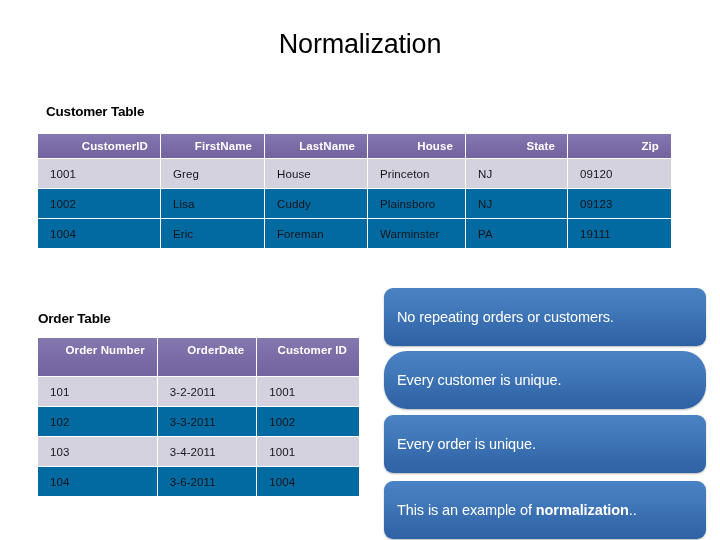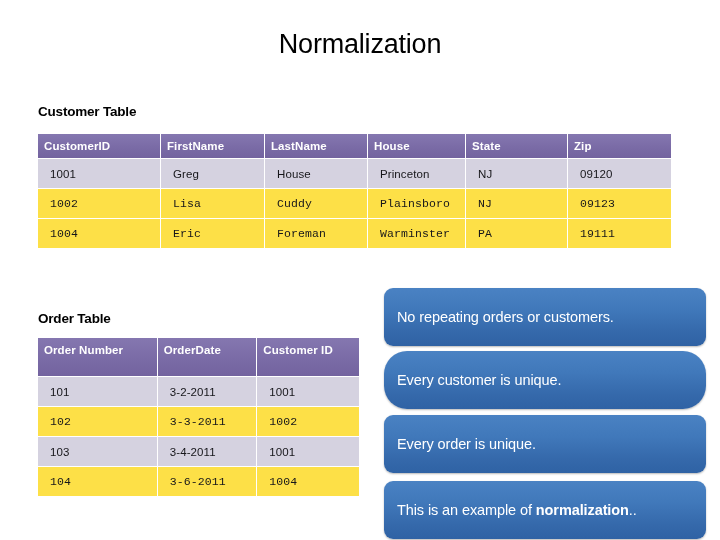--- a/index.html
+++ b/index.html
@@ -33,52 +33,52 @@
   }
 
   
   .section-label {
     position: absolute;
     font-size: 13.5px;
     font-weight: bold;
     color: #000000;
     letter-spacing: -0.2px;
   }
-  #customer-table-label { left: 38px; top: 104px; }
+  #customer-table-label { left: 46px; top: 104px; }
   #order-table-label    { left: 38px; top: 311px; }
 
   
   .data-table {
     position: absolute;
     border-collapse: separate;
     border-spacing: 1px;
     table-layout: fixed;
   }
   .data-table th {
     background: linear-gradient(to bottom, #8577b0 0%, #7a6ba6 55%, #73639f 100%);
     color: #ffffff;
     font-size: 11.5px;
     font-weight: bold;
-    text-align: left;
-    padding: 5px 6px;
+    text-align: right;
+    padding: 5px 12px;
     vertical-align: top;
     letter-spacing: 0.1px;
     line-height: 14px;
     margin-top: 32px;
   }
   .data-table td {
     font-size: 11.5px;
     color: #16161a;
     text-align: left;
     padding: 7px 12px;
     vertical-align: middle;
     letter-spacing: 0.1px;
   }
   .data-table tbody tr.row-odd td  { background: #d5d2e0; }
-  .data-table tbody tr.row-even td { background: #fde047; font-family: Liberation Mono, monospace; }
+  .data-table tbody tr.row-even td { background: #0369a1; }
 
   
   #customer-table {
     left: 37px;
     top: 133px;
     width: 628px;
   }
   #customer-table tbody td { height: 15px; }
 
   

